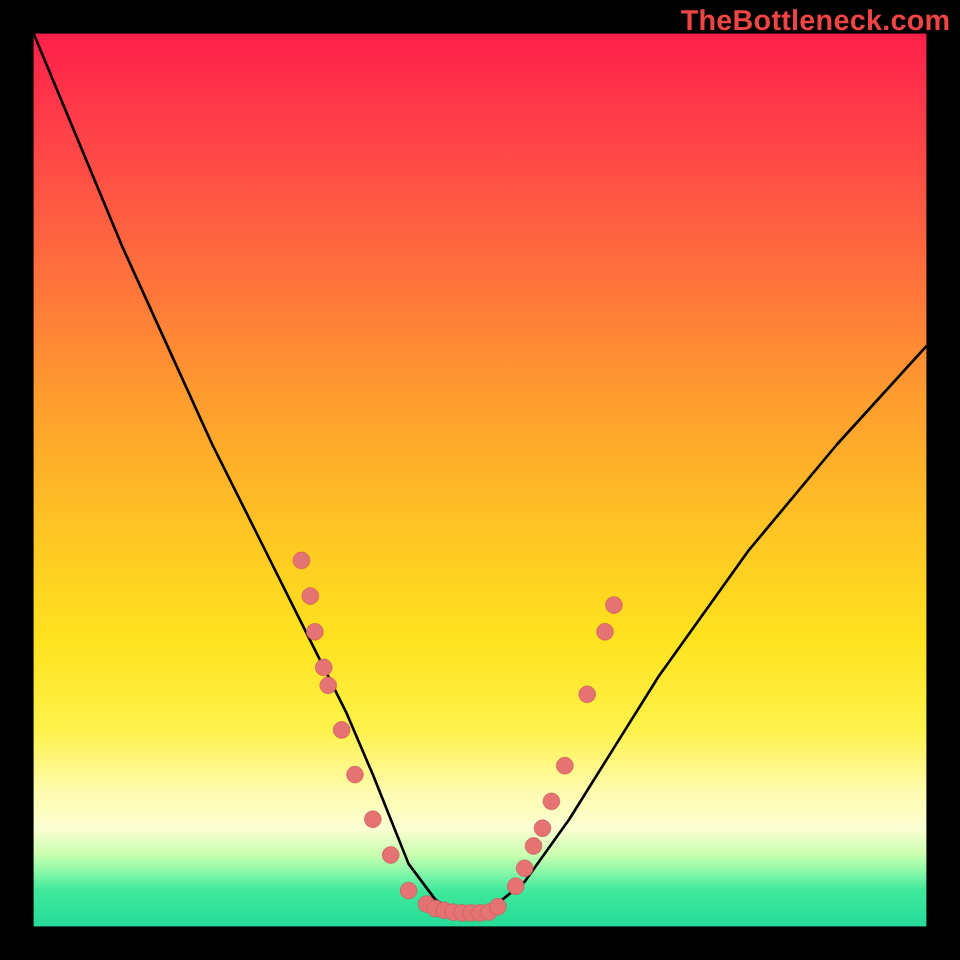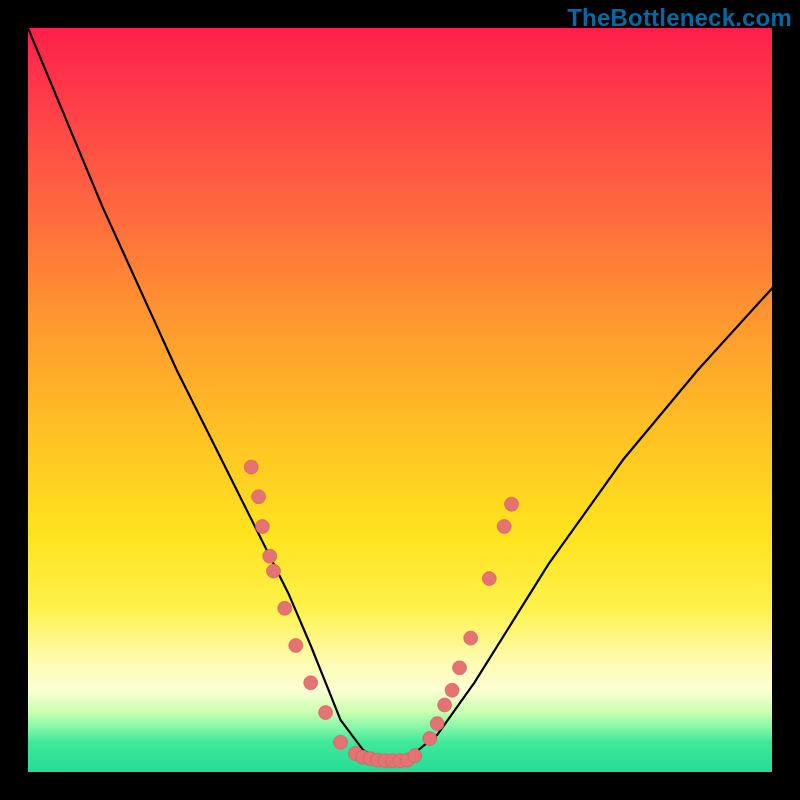--- a/index.html
+++ b/index.html
@@ -14,21 +14,21 @@
   .stage {
     position: relative;
     width: 800px;
     height: 800px;
     background: #000000;
   }
   .brand {
     position: absolute;
     right: 8px;
     top: 4px;
-    color: #0369a1;
+    color: #ef4444;
     font-size: 24px;
     font-weight: 600;
     letter-spacing: 0.2px;
     z-index: 5;
   }
   .plot-outer {
     position: absolute;
     left: 28px;
     top: 28px;
     width: 744px;

